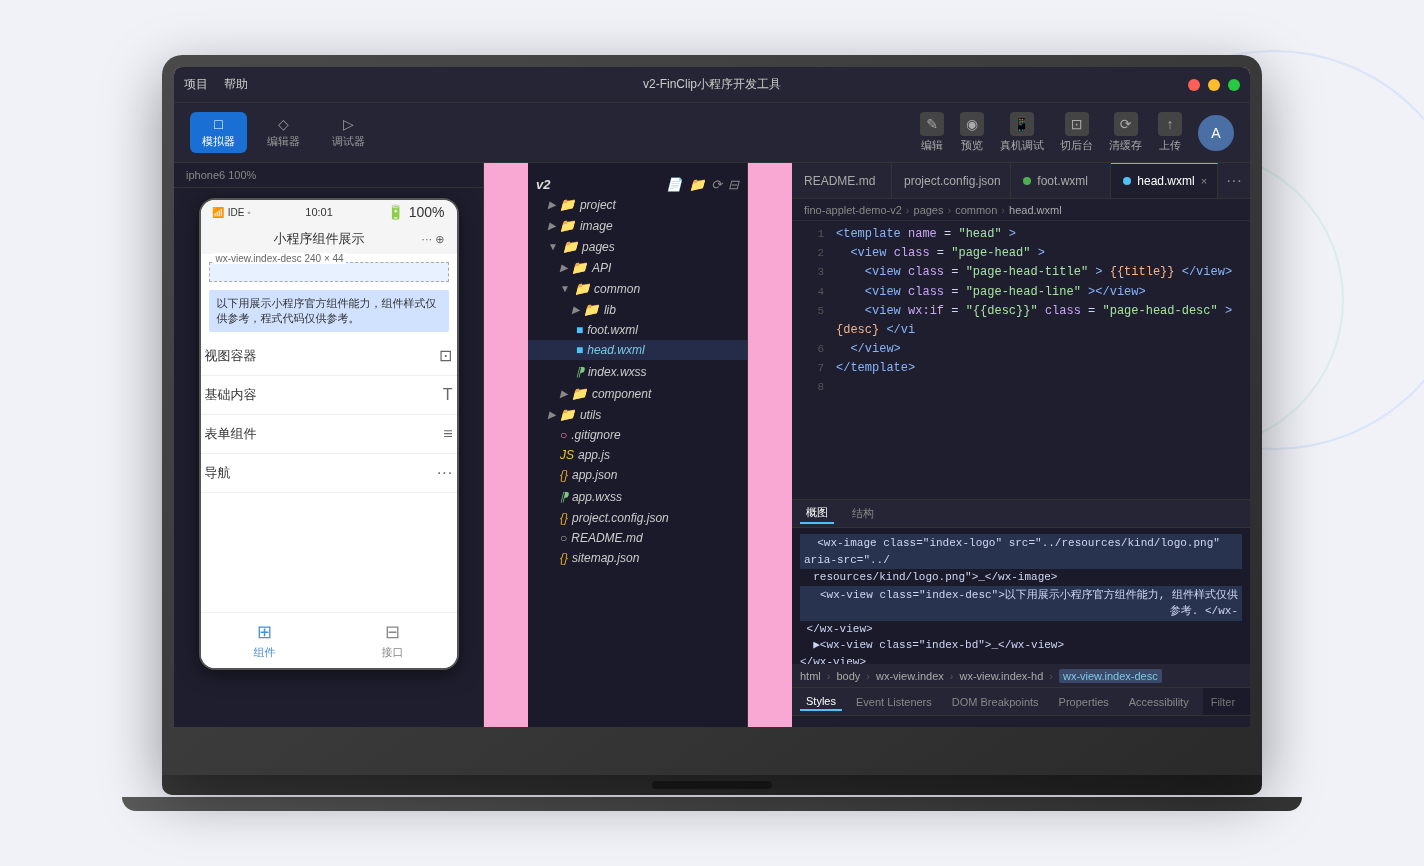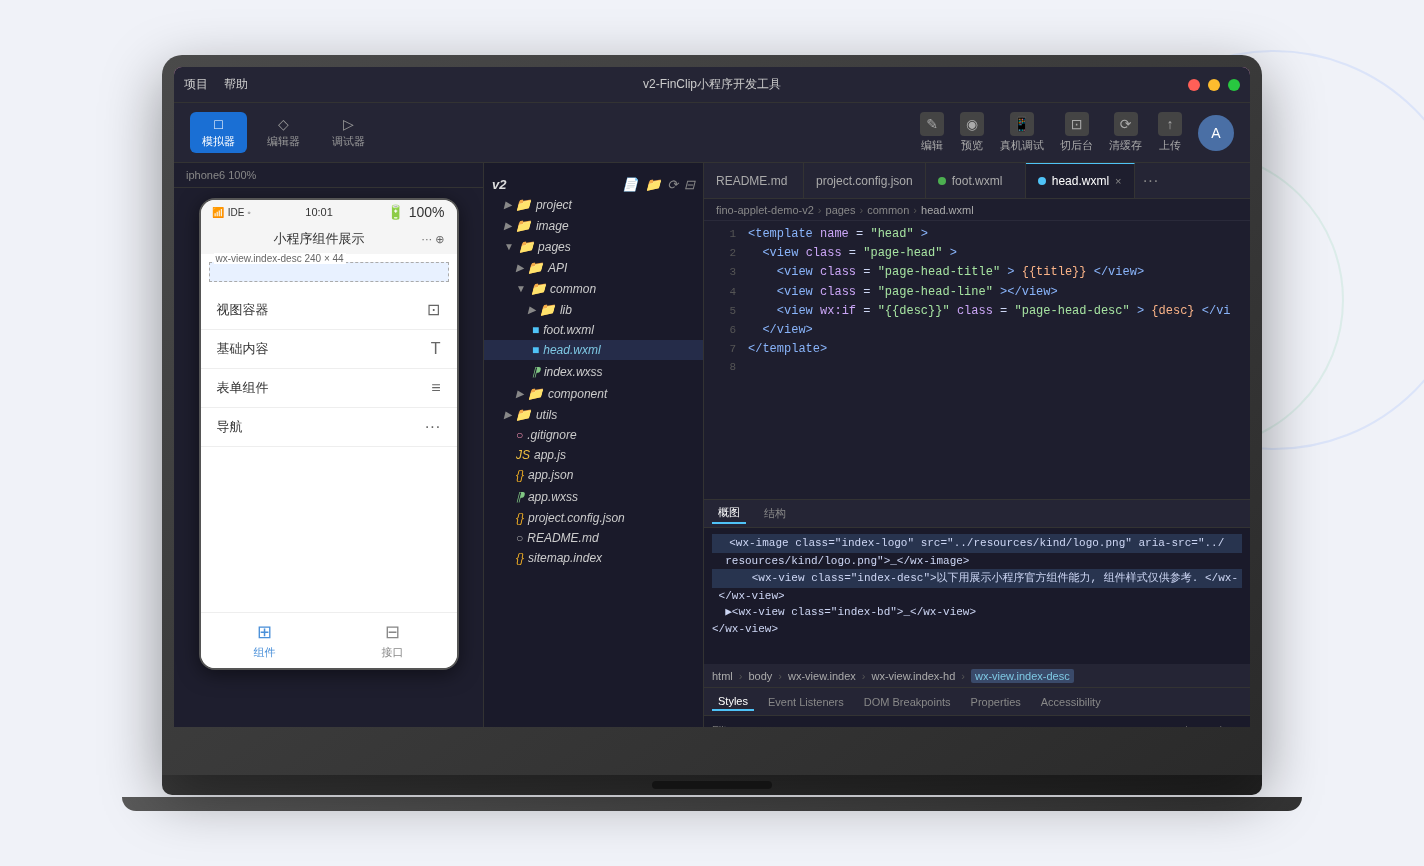--- a/index.html
+++ b/index.html
@@ -159,20 +159,21 @@
       color: white;
       font-size: 14px;
       cursor: pointer;
     }
 
     
     .main-content {
       display: flex;
       flex: 1;
       overflow: hidden;
+      gap: 44px;
     }
 
     
     .device-panel {
       width: 310px;
       background: #1e1e2e;
       border-right: 1px solid #333;
       flex-shrink: 0;
       display: flex;
       flex-direction: column;
@@ -245,21 +246,21 @@
     }
     .phone-desc-text {
       margin: 4px 8px;
       background: rgba(100,160,255,0.3);
       padding: 6px 8px;
       font-size: 11px;
       color: #333;
       border-radius: 2px;
     }
     .phone-list-item {
-      padding: 10px 16px;
+      padding: 10px 4px;
       border-bottom: 1px solid #eee;
       display: flex;
       justify-content: space-between;
       align-items: center;
       font-size: 13px;
       color: #333;
     }
     .phone-list-icon {
       color: #666;
       font-size: 16px;
@@ -666,20 +667,21 @@
                   <span style="opacity:0;">·</span>
                   <span>小程序组件展示</span>
                   <span style="font-size:11px;color:#666;">··· ⊕</span>
                 </div>
 
                 <div class="phone-content">
                   <div class="phone-highlight-box">
                     <span class="phone-highlight-label">wx-view.index-desc  240 × 44</span>
                     <div style="height:6px;"></div>
                   </div>
+                  <div class="phone-desc-text">以下用展示小程序官方组件能力，组件样式仅供参考，程式代码仅供参考。</div>
                   <div class="phone-list-item">
                     <span>视图容器</span>
                     <span class="phone-list-icon">⊡</span>
                   </div>
                   <div class="phone-list-item">
                     <span>基础内容</span>
                     <span class="phone-list-icon">T</span>
                   </div>
                   <div class="phone-list-item">
                     <span>表单组件</span>
@@ -814,21 +816,21 @@
 
             <div class="file-item">
               <span style="display:inline-block;width:20px;"></span>
               <span style="color:#aaa;">○</span>
               <span>README.md</span>
             </div>
 
             <div class="file-item">
               <span style="display:inline-block;width:20px;"></span>
               <span class="file-icon-json">{}</span>
-              <span>sitemap.index</span>
+              <span>sitemap.json</span>
             </div>
           </div>
 
           <div class="editor-panel">
 
             <div class="tab-bar">
               <div class="tab-item">
                 <span>README.md</span>
               </div>
               <div class="tab-item">
@@ -971,21 +973,21 @@
                   <span style="color:#555;">›</span>
                   <span class="dom-item">body</span>
                   <span style="color:#555;">›</span>
                   <span class="dom-item">wx-view.index</span>
                   <span style="color:#555;">›</span>
                   <span class="dom-item">wx-view.index-hd</span>
                   <span style="color:#555;">›</span>
                   <span class="dom-item active">wx-view.index-desc</span>
                 </div>
 
-                <div style="display:flex;flex-direction:column;flex:1;overflow:hidden;">
+                <div style="display:flex;flex-direction:row;flex:1;overflow:hidden;">
                   <div class="inspector-tabs">
                     <span class="inspector-tab active">Styles</span>
                     <span class="inspector-tab">Event Listeners</span>
                     <span class="inspector-tab">DOM Breakpoints</span>
                     <span class="inspector-tab">Properties</span>
                     <span class="inspector-tab">Accessibility</span>
                   </div>
                   <div class="filter-bar">
                     <input class="filter-input" type="text" placeholder="Filter" style="">
                     <span class="filter-hint">:hov</span>

